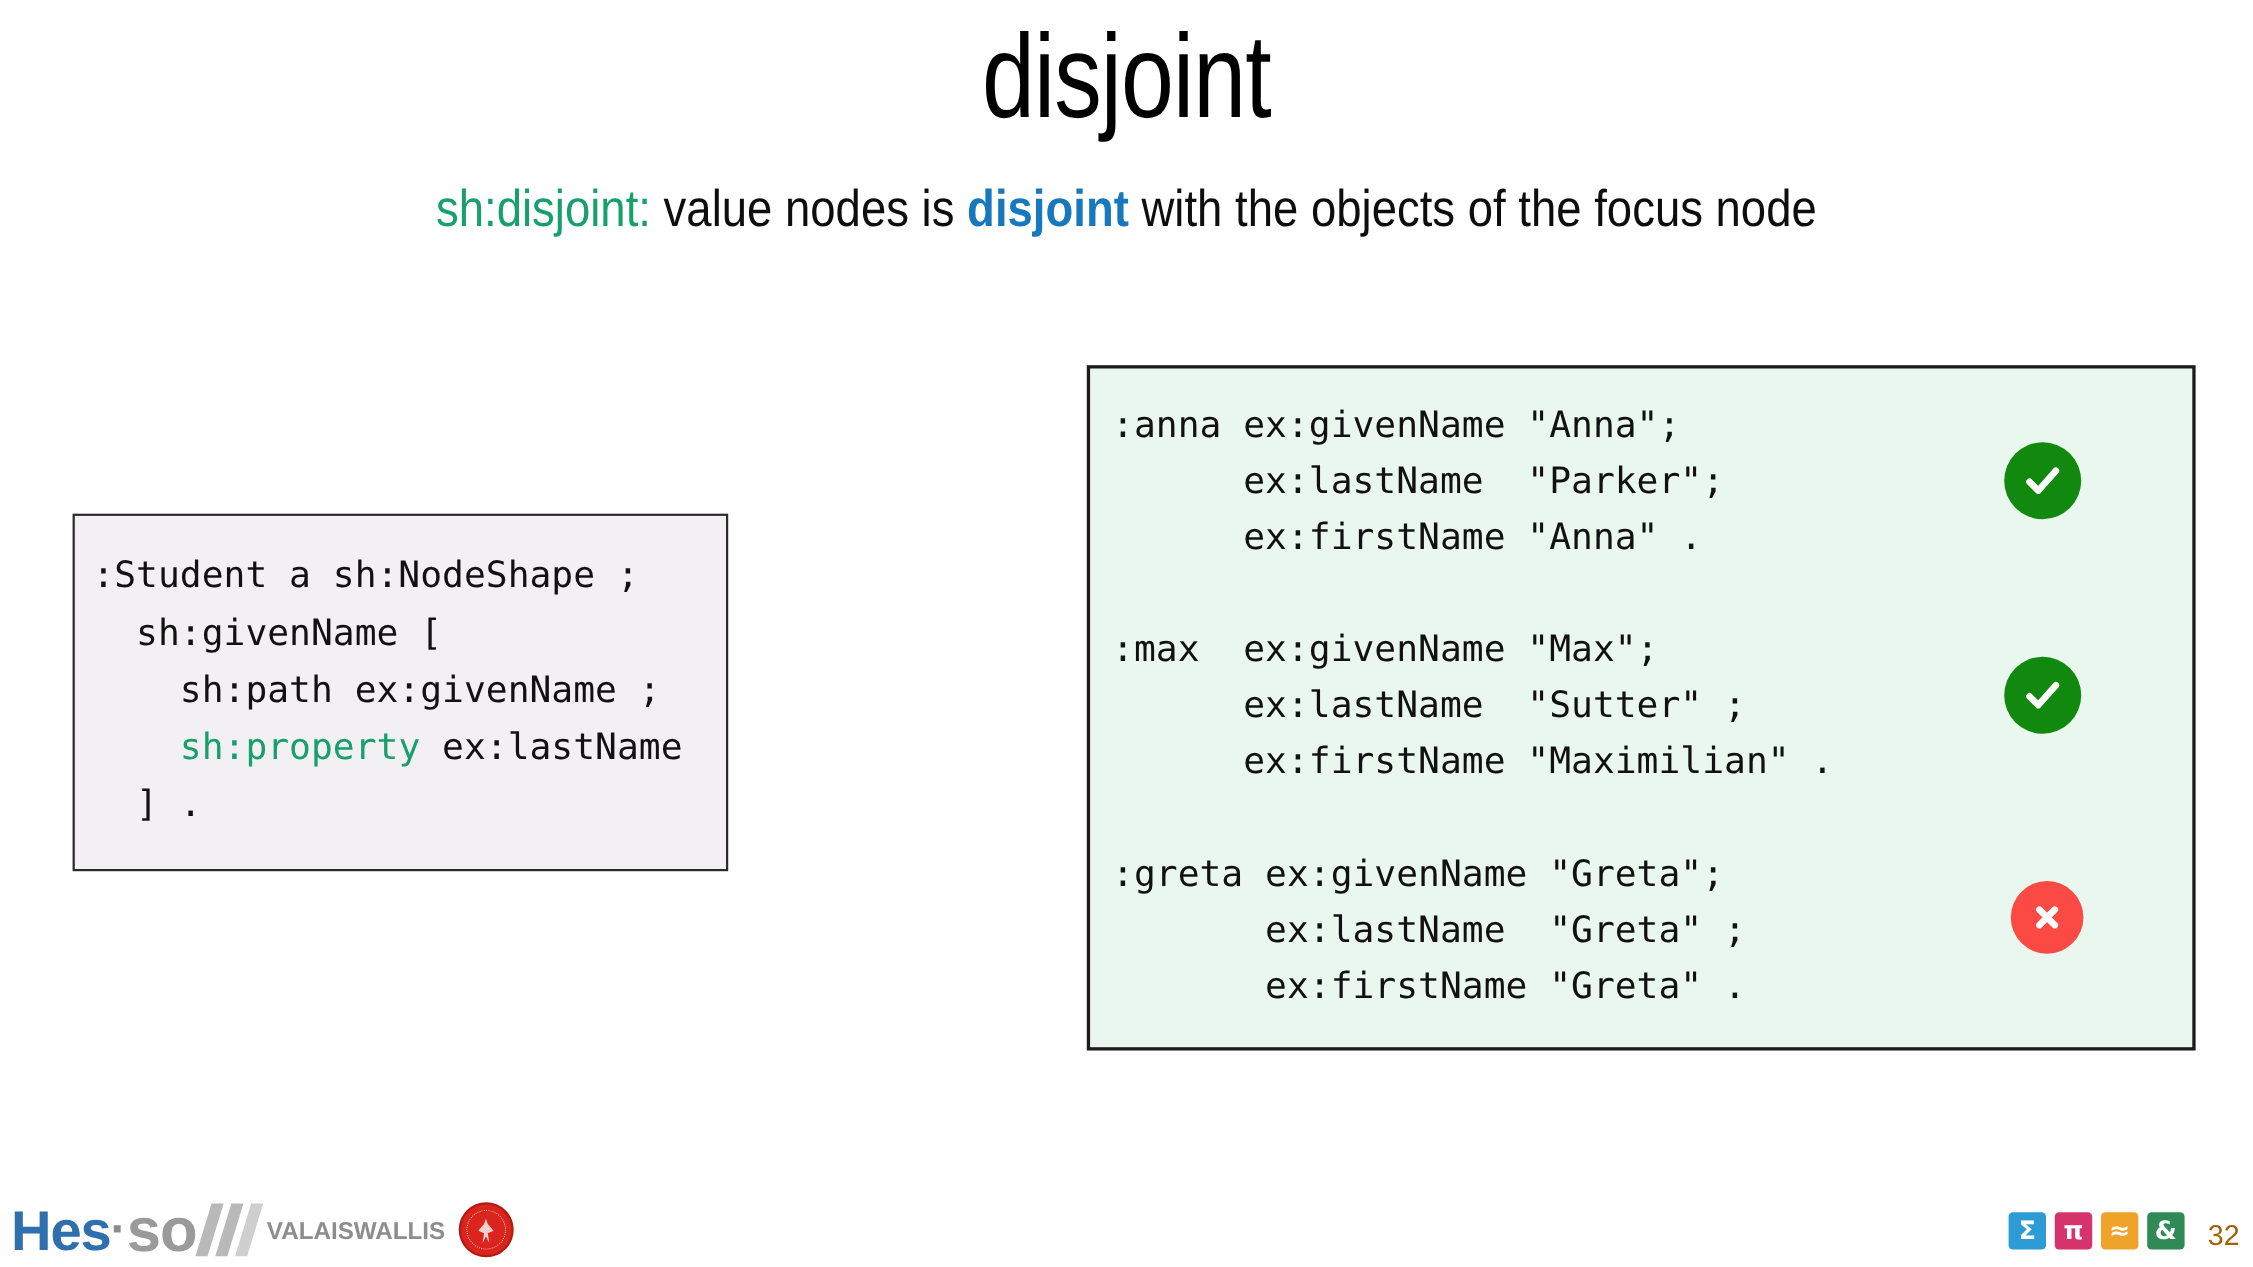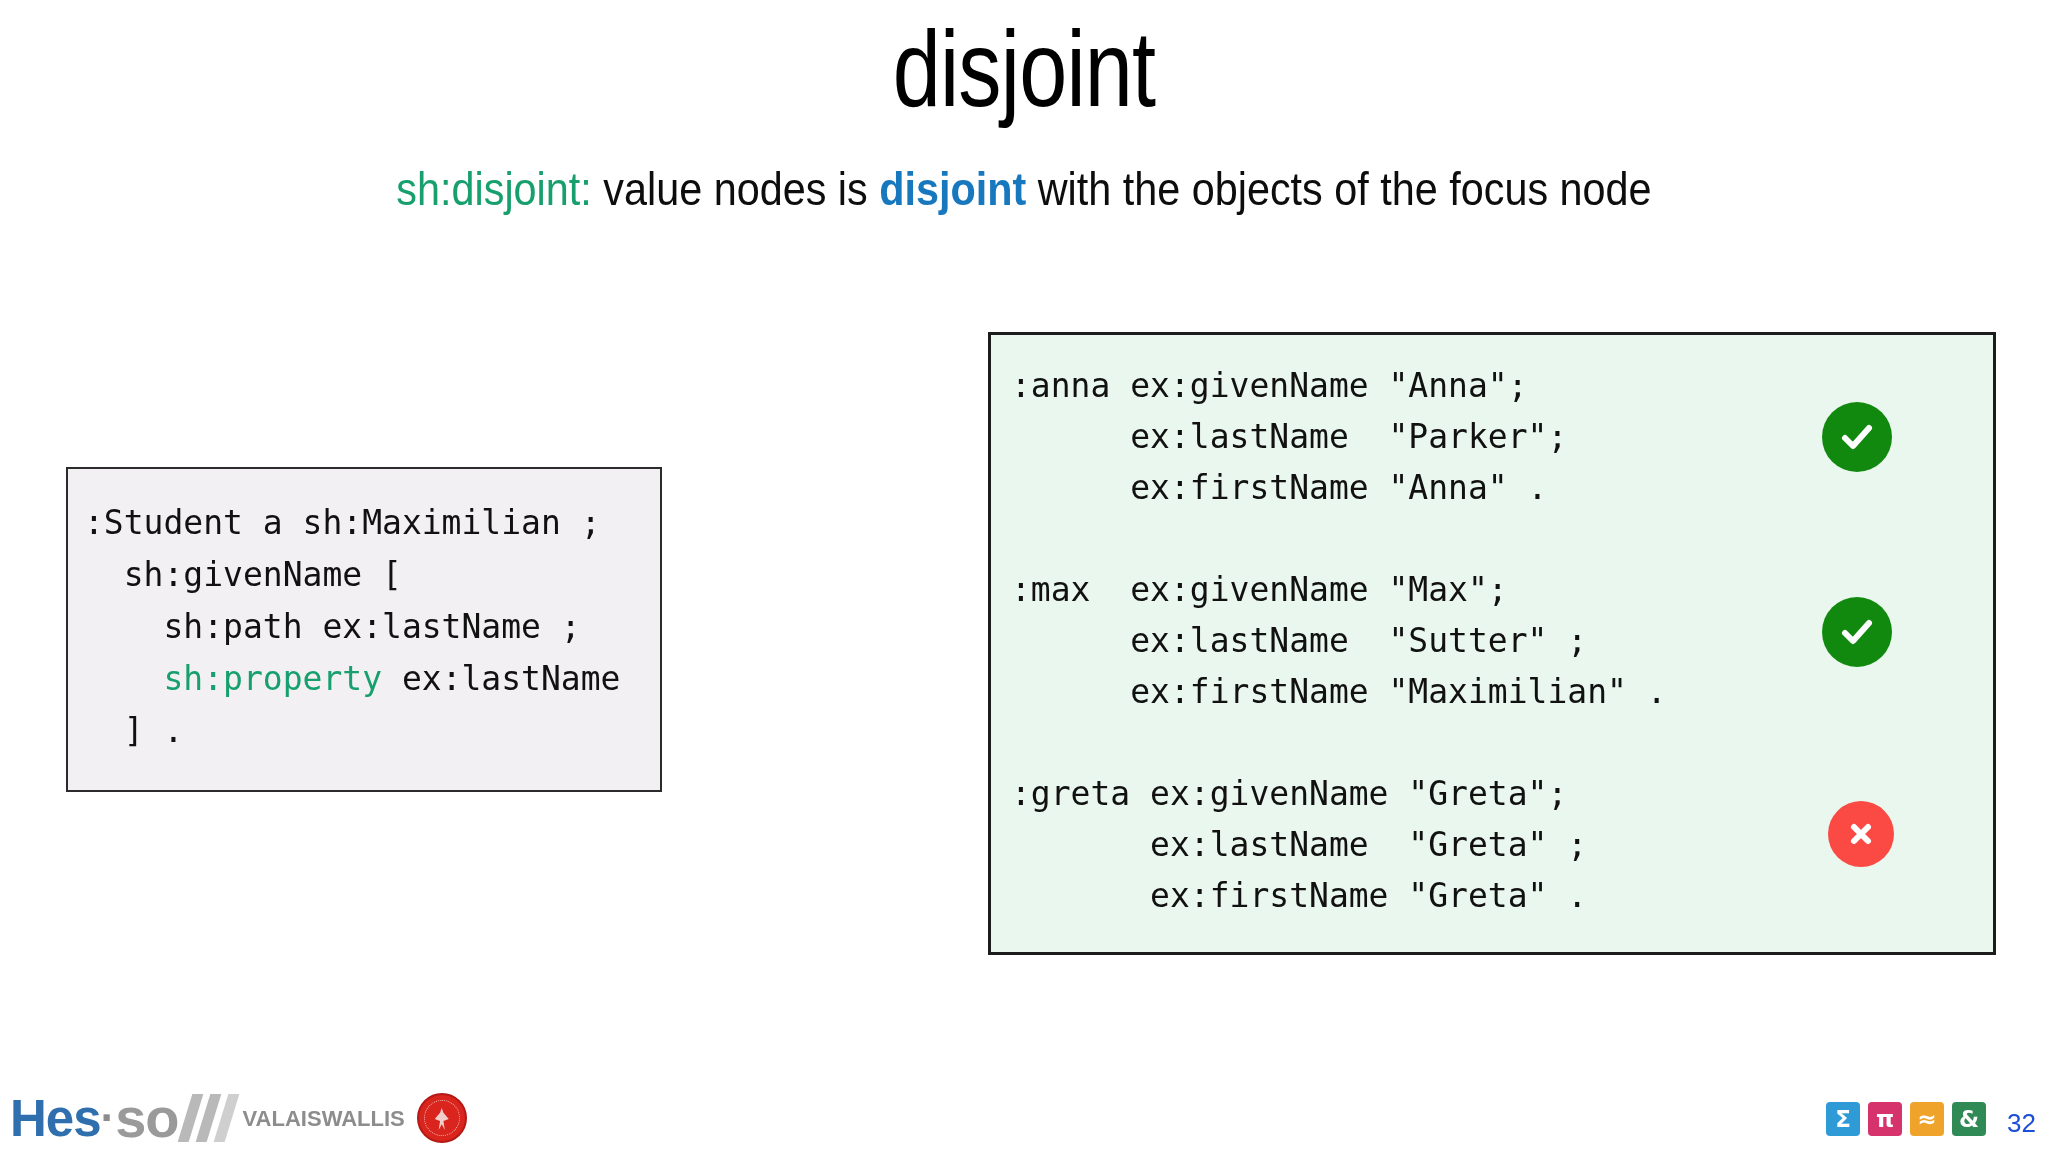--- a/index.html
+++ b/index.html
@@ -136,36 +136,36 @@
     display:flex;align-items:center;justify-content:center;
     color:#ffffff;font-size:23px;font-weight:bold;
     font-family:"DejaVu Sans",sans-serif;line-height:1;
   }
   #icon-sigma{background:#2e9bd6;}
   #icon-pi{background:#d6336c;}
   #icon-approx{background:#efa32b;}
   #icon-amp{background:#2f8a55;}
   #page-number{
     position:absolute;right:12px;top:1108px;
-    font-size:26px;color:#1d4ed8;
+    font-size:26px;color:#a16207;
     font-family:"Liberation Sans",sans-serif;
   }
 </style>
 </head>
 <body>
 
 <div class="slide">
 
   <div id="title">disjoint</div>
 
   <div id="subtitle"><span class="kw">sh:disjoint:</span><span> value nodes is </span><span class="hl">disjoint</span><span> with the objects of the focus node</span></div>
 
-  <div id="shape-box" class="codebox"><span>:Student a sh:Maximilian ;</span>
+  <div id="shape-box" class="codebox"><span>:Student a sh:NodeShape ;</span>
 <span>  sh:givenName [</span>
-<span>    sh:path ex:lastName ;</span>
+<span>    sh:path ex:givenName ;</span>
 <span>    </span><span class="kw">sh:property</span><span> ex:lastName</span>
 <span>  ] .</span></div>
 
   <div id="data-box" class="codebox"><span>:anna ex:givenName "Anna";</span>
 <span>      ex:lastName  "Parker";</span>
 <span>      ex:firstName "Anna" .</span>
 <span class="blankline"></span><span>:max  ex:givenName "Max";</span>
 <span>      ex:lastName  "Sutter" ;</span>
 <span>      ex:firstName "Maximilian" .</span>
 <span class="blankline"></span><span>:greta ex:givenName "Greta";</span>

